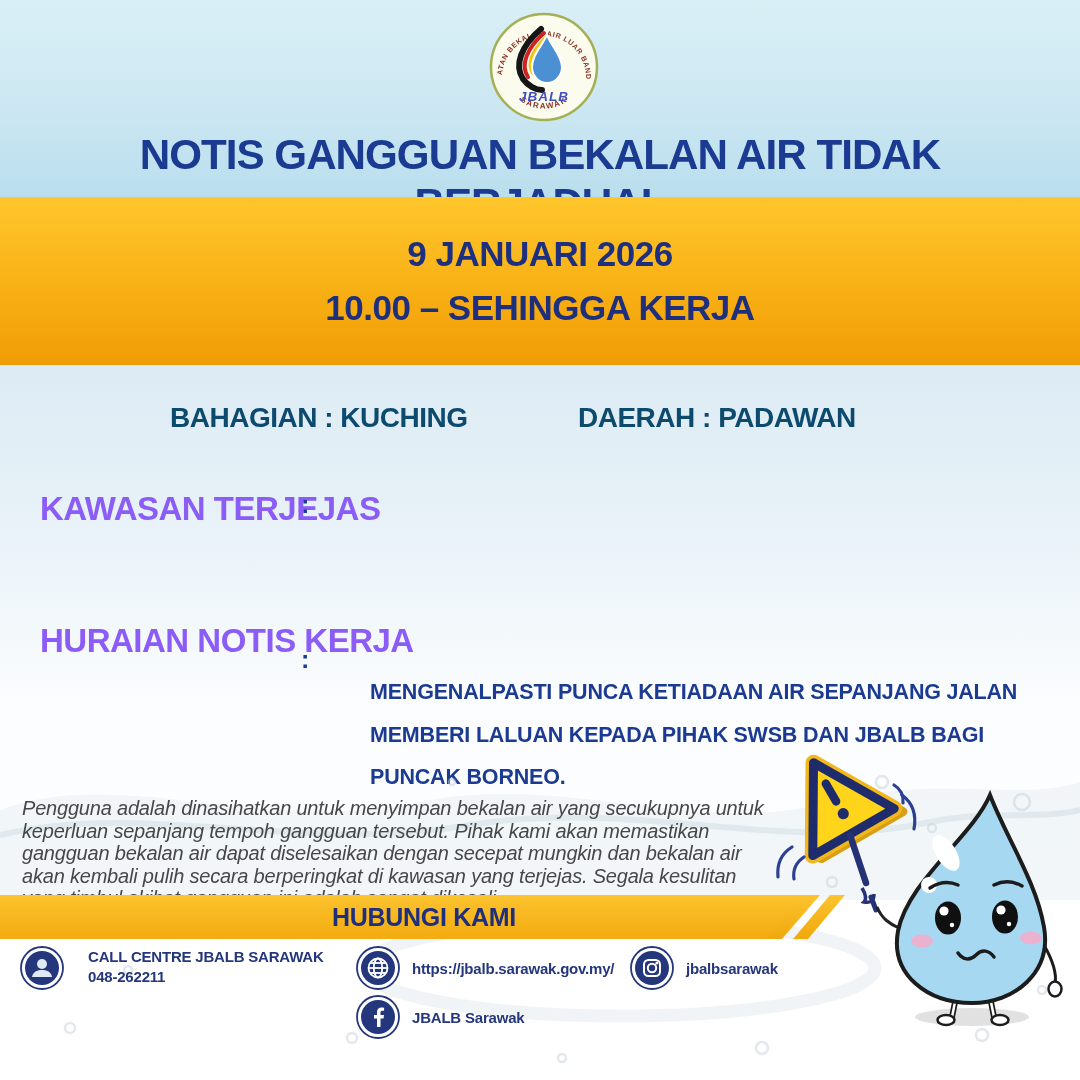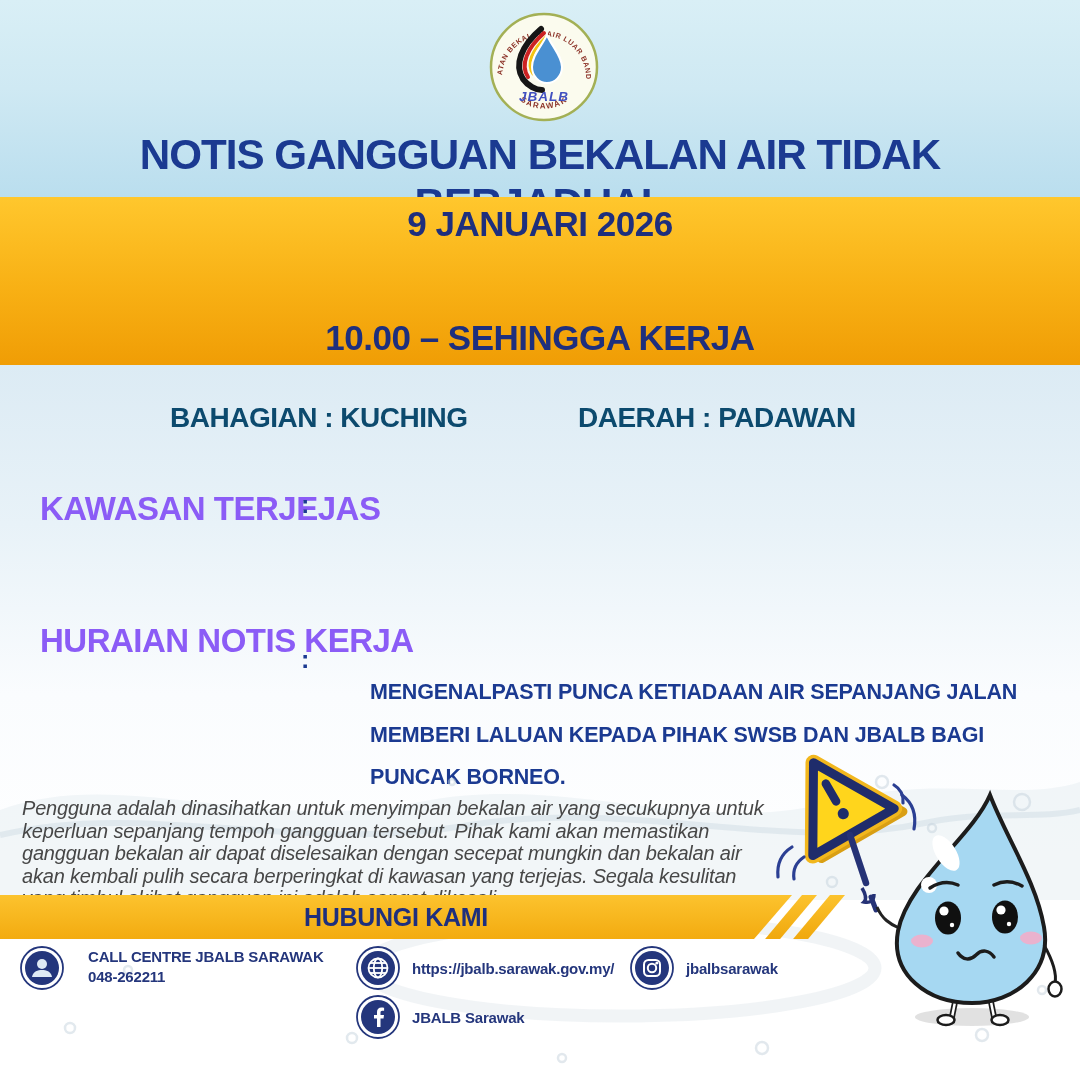--- a/index.html
+++ b/index.html
@@ -15,21 +15,21 @@
   .logo-wrap{position:absolute;left:489px;top:12px;width:110px;height:110px;}
   .main-title{
     position:absolute;left:0;top:130px;width:1080px;text-align:center;
     font-size:43px;font-weight:800;color:#1b3a91;letter-spacing:-1px;
     transform:scaleX(0.98);
   }
   
   .band{
     position:absolute;left:0;top:197px;width:1080px;height:168px;
     background:linear-gradient(180deg,#ffc72d 0%,#f8b014 55%,#f09d05 100%);
-    display:flex;flex-direction:column;justify-content:space-between;align-items:center;
+    display:flex;flex-direction:column;justify-content:center;align-items:center;
   }
   .band-line{font-size:35px;font-weight:800;color:#1e2f7d;line-height:54px;letter-spacing:-0.5px;}
   
   .content-bg{
     position:absolute;left:0;top:365px;width:1080px;height:530px;
     background:linear-gradient(180deg,#dcebf4 0%,#e8f2f8 30%,#fafcfe 62%,#ffffff 100%);
   }
   .region-item{position:absolute;font-size:28px;font-weight:800;color:#0c4a6e;letter-spacing:-0.5px;}
   .section-label{position:absolute;font-size:33px;font-weight:800;color:#8b5cf6;letter-spacing:-0.5px;}
   .section-colon{position:absolute;font-size:25px;font-weight:800;color:#1b3a91;}
@@ -39,21 +39,21 @@
   .disclaimer{
     position:absolute;left:22px;top:797px;width:757px;
     font-size:20px;font-style:italic;color:#474747;line-height:22.5px;
     letter-spacing:-0.2px;z-index:1;
   }
   
   .banner{
     position:absolute;left:0;top:895px;width:792px;height:44px;z-index:1;
     background:linear-gradient(180deg,#fcc32e 0%,#f3ab10 100%);
     clip-path:polygon(0 0,100% 0,calc(100% - 38px) 100%,0 100%);
-    display:flex;align-items:center;justify-content:center;
+    display:flex;align-items:center;justify-content:center;padding-left:28px;
   }
   .banner-text{font-size:25px;font-weight:800;color:#1e2f7d;letter-spacing:-0.3px;}
   .stripe{
     position:absolute;top:895px;width:15px;height:44px;z-index:1;
     background:linear-gradient(180deg,#fcc32e 0%,#f0a80d 100%);
     transform:skewX(-40deg);transform-origin:0 0;
   }
   .stripe1{left:802px;}
   .stripe2{left:830px;}
   .contact-icon{position:absolute;width:44px;height:44px;z-index:1;}

